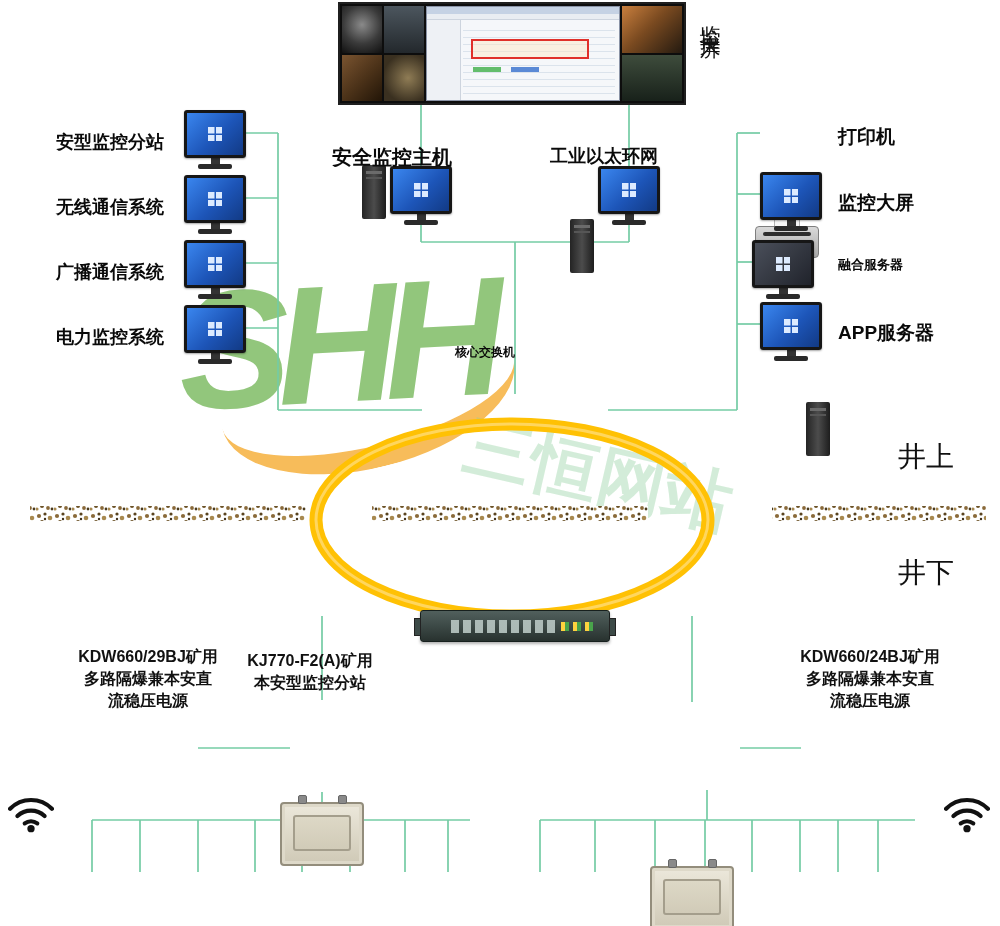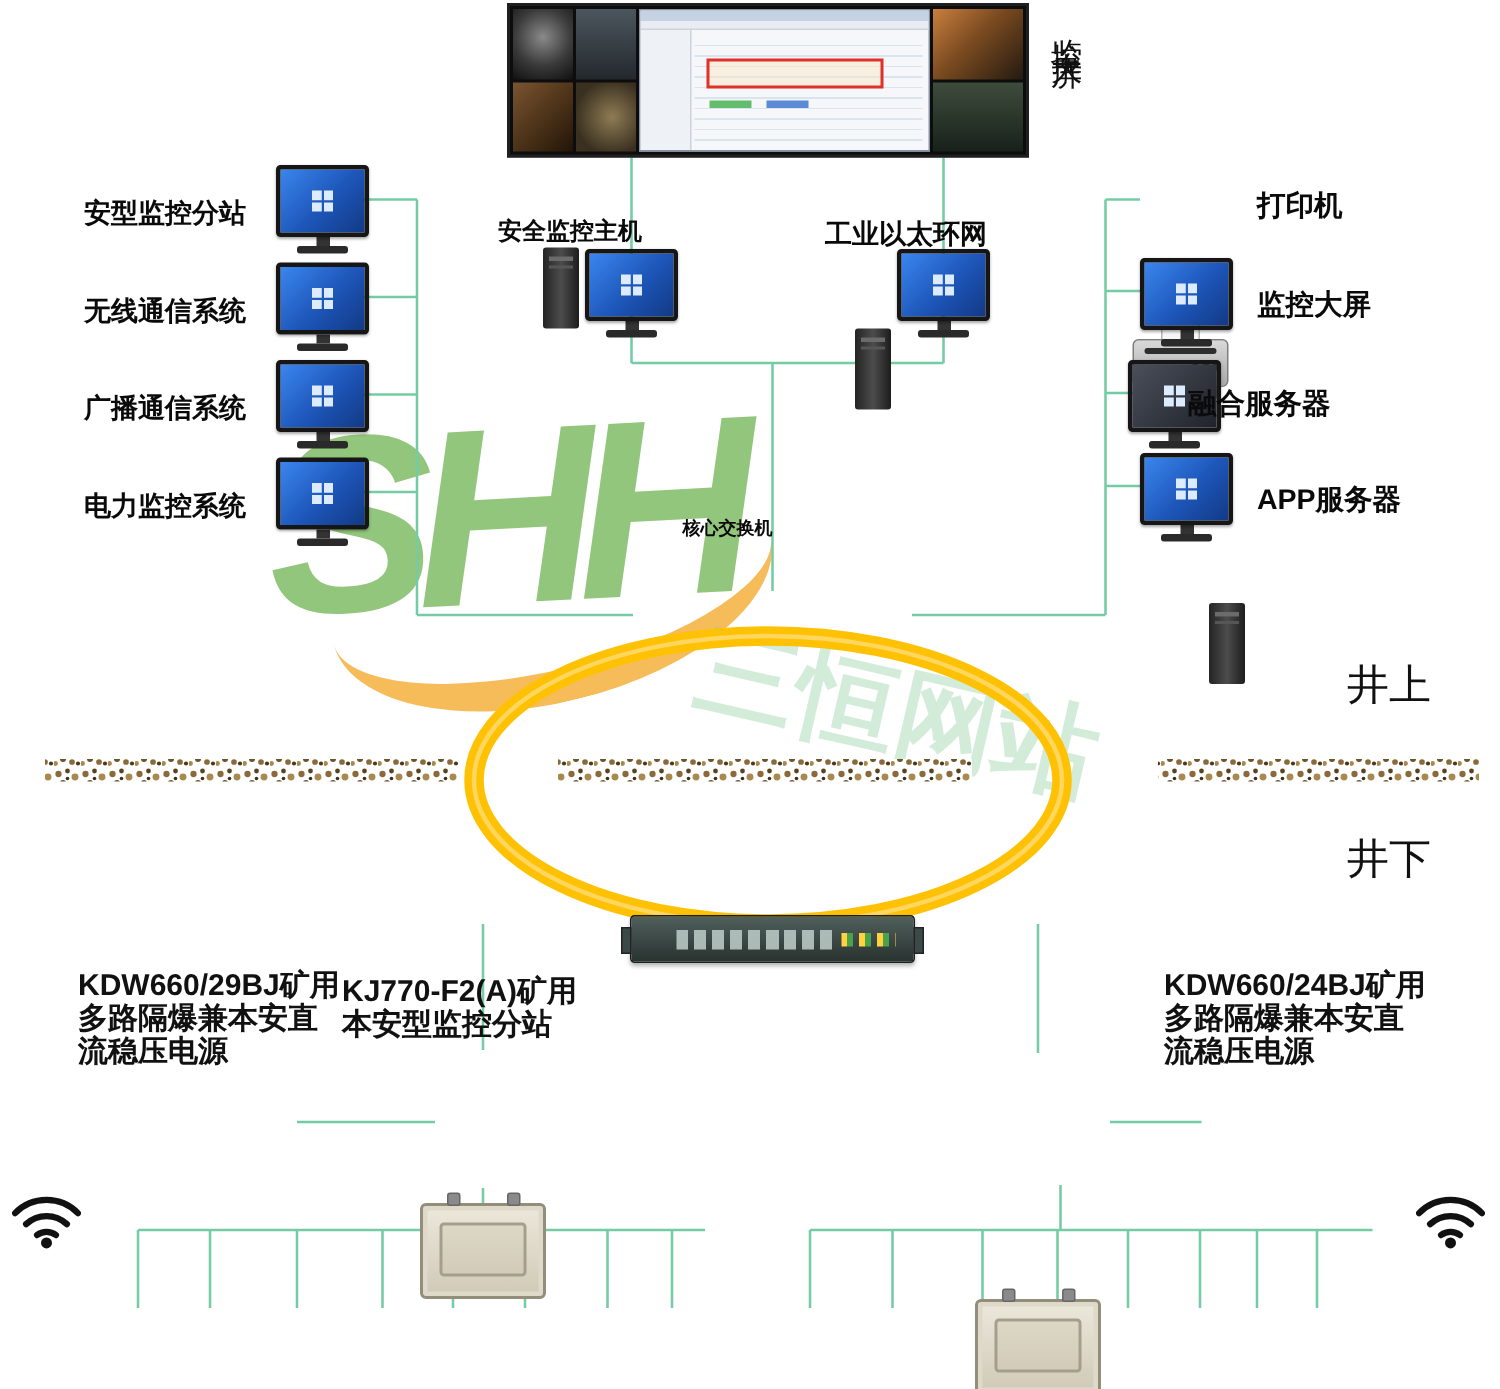--- a/index.html
+++ b/index.html
@@ -1,20 +1,20 @@
 <!DOCTYPE html>
 <html><head>
 <meta charset="utf-8">
 <style>
   *{box-sizing:border-box;margin:0;padding:0}
   body{background:#fff;font-family:"Liberation Sans","DejaVu Sans",sans-serif;color:#111}
   .stage{position:relative;width:1000px;height:926px;background:#fff;overflow:hidden}
   .abs{position:absolute}
   .lbl{font-weight:600;color:#0a0a0a;white-space:nowrap}
-  .prewrap{white-space:pre-line;font-weight:700;font-size:20px;line-height:22px}
+  .prewrap{white-space:pre-line;text-align:center;font-weight:700;font-size:16px;line-height:22px}
   .vtext{writing-mode:vertical-rl;font-size:21px;letter-spacing:5px;font-weight:500}
   .z0{z-index:0}.z1{z-index:1}.z2{z-index:2}.z3{z-index:3}
 
   
   .wm-logo{font-size:168px;font-style:italic;font-weight:800;color:#58a837;opacity:.65;letter-spacing:-14px;transform:rotate(-3deg)}
   .wm-swoosh{width:300px;height:150px;border:0;border-bottom:22px solid #f5a623;border-radius:50%;transform:rotate(-14deg);opacity:.75}
   .wm-site{font-size:68px;font-weight:700;color:#8ecf9c;opacity:.38;transform:rotate(13deg);white-space:nowrap}
 
   
   .videowall{width:348px;height:103px;background:#0d0d0d;border:2px solid #1f1f1f;display:flex;gap:2px;padding:2px}
@@ -210,21 +210,21 @@
 
   <div class="abs z3 lbl" style="left:56px;top:325px;font-size:18px">电力监控系统</div>
   <div class="abs z2 monitor" style="left:184px;top:305px">
     <div class="mon-scr">
         <i class="winlogo"></i>
       </div>
     <div class="mon-neck"></div>
       <div class="mon-base"></div>
   </div>
 
-  <div class="abs z3 lbl" style="left:332px;top:144px;font-size:16px">安全监控主机</div>
+  <div class="abs z3 lbl" style="left:332px;top:144px;font-size:20px">安全监控主机</div>
   <div class="abs z2 tower" style="left:362px;top:165px"></div>
   <div class="abs z2 monitor" style="left:390px;top:166px">
     <div class="mon-scr">
         <i class="winlogo"></i>
       </div>
     <div class="mon-neck"></div>
       <div class="mon-base"></div>
   </div>
 
   <div class="abs z3 lbl" style="left:550px;top:144px;font-size:18px">工业以太环网</div>
@@ -256,21 +256,21 @@
   <div class="abs z3 lbl" style="left:838px;top:190px;font-size:19px">监控大屏</div>
 
   <div class="abs z2 tower" style="left:806px;top:238px"></div>
   <div class="abs z2 monitor" style="left:752px;top:240px">
     <div class="mon-scr" style="background:linear-gradient(135deg,#4a4f5a,#20232b)">
         <i class="winlogo"></i>
       </div>
     <div class="mon-neck"></div>
       <div class="mon-base"></div>
   </div>
-  <div class="abs z3 lbl" style="left:792px;top:256px;font-size:19px">融合服务器</div>
+  <div class="abs z3 lbl" style="left:838px;top:256px;font-size:13px">融合服务器</div>
 
   <div class="abs z2 monitor" style="left:760px;top:302px">
     <div class="mon-scr">
         <i class="winlogo"></i>
       </div>
     <div class="mon-neck"></div>
       <div class="mon-base"></div>
   </div>
   <div class="abs z3 lbl" style="left:838px;top:320px;font-size:19px">APP服务器</div>
 

